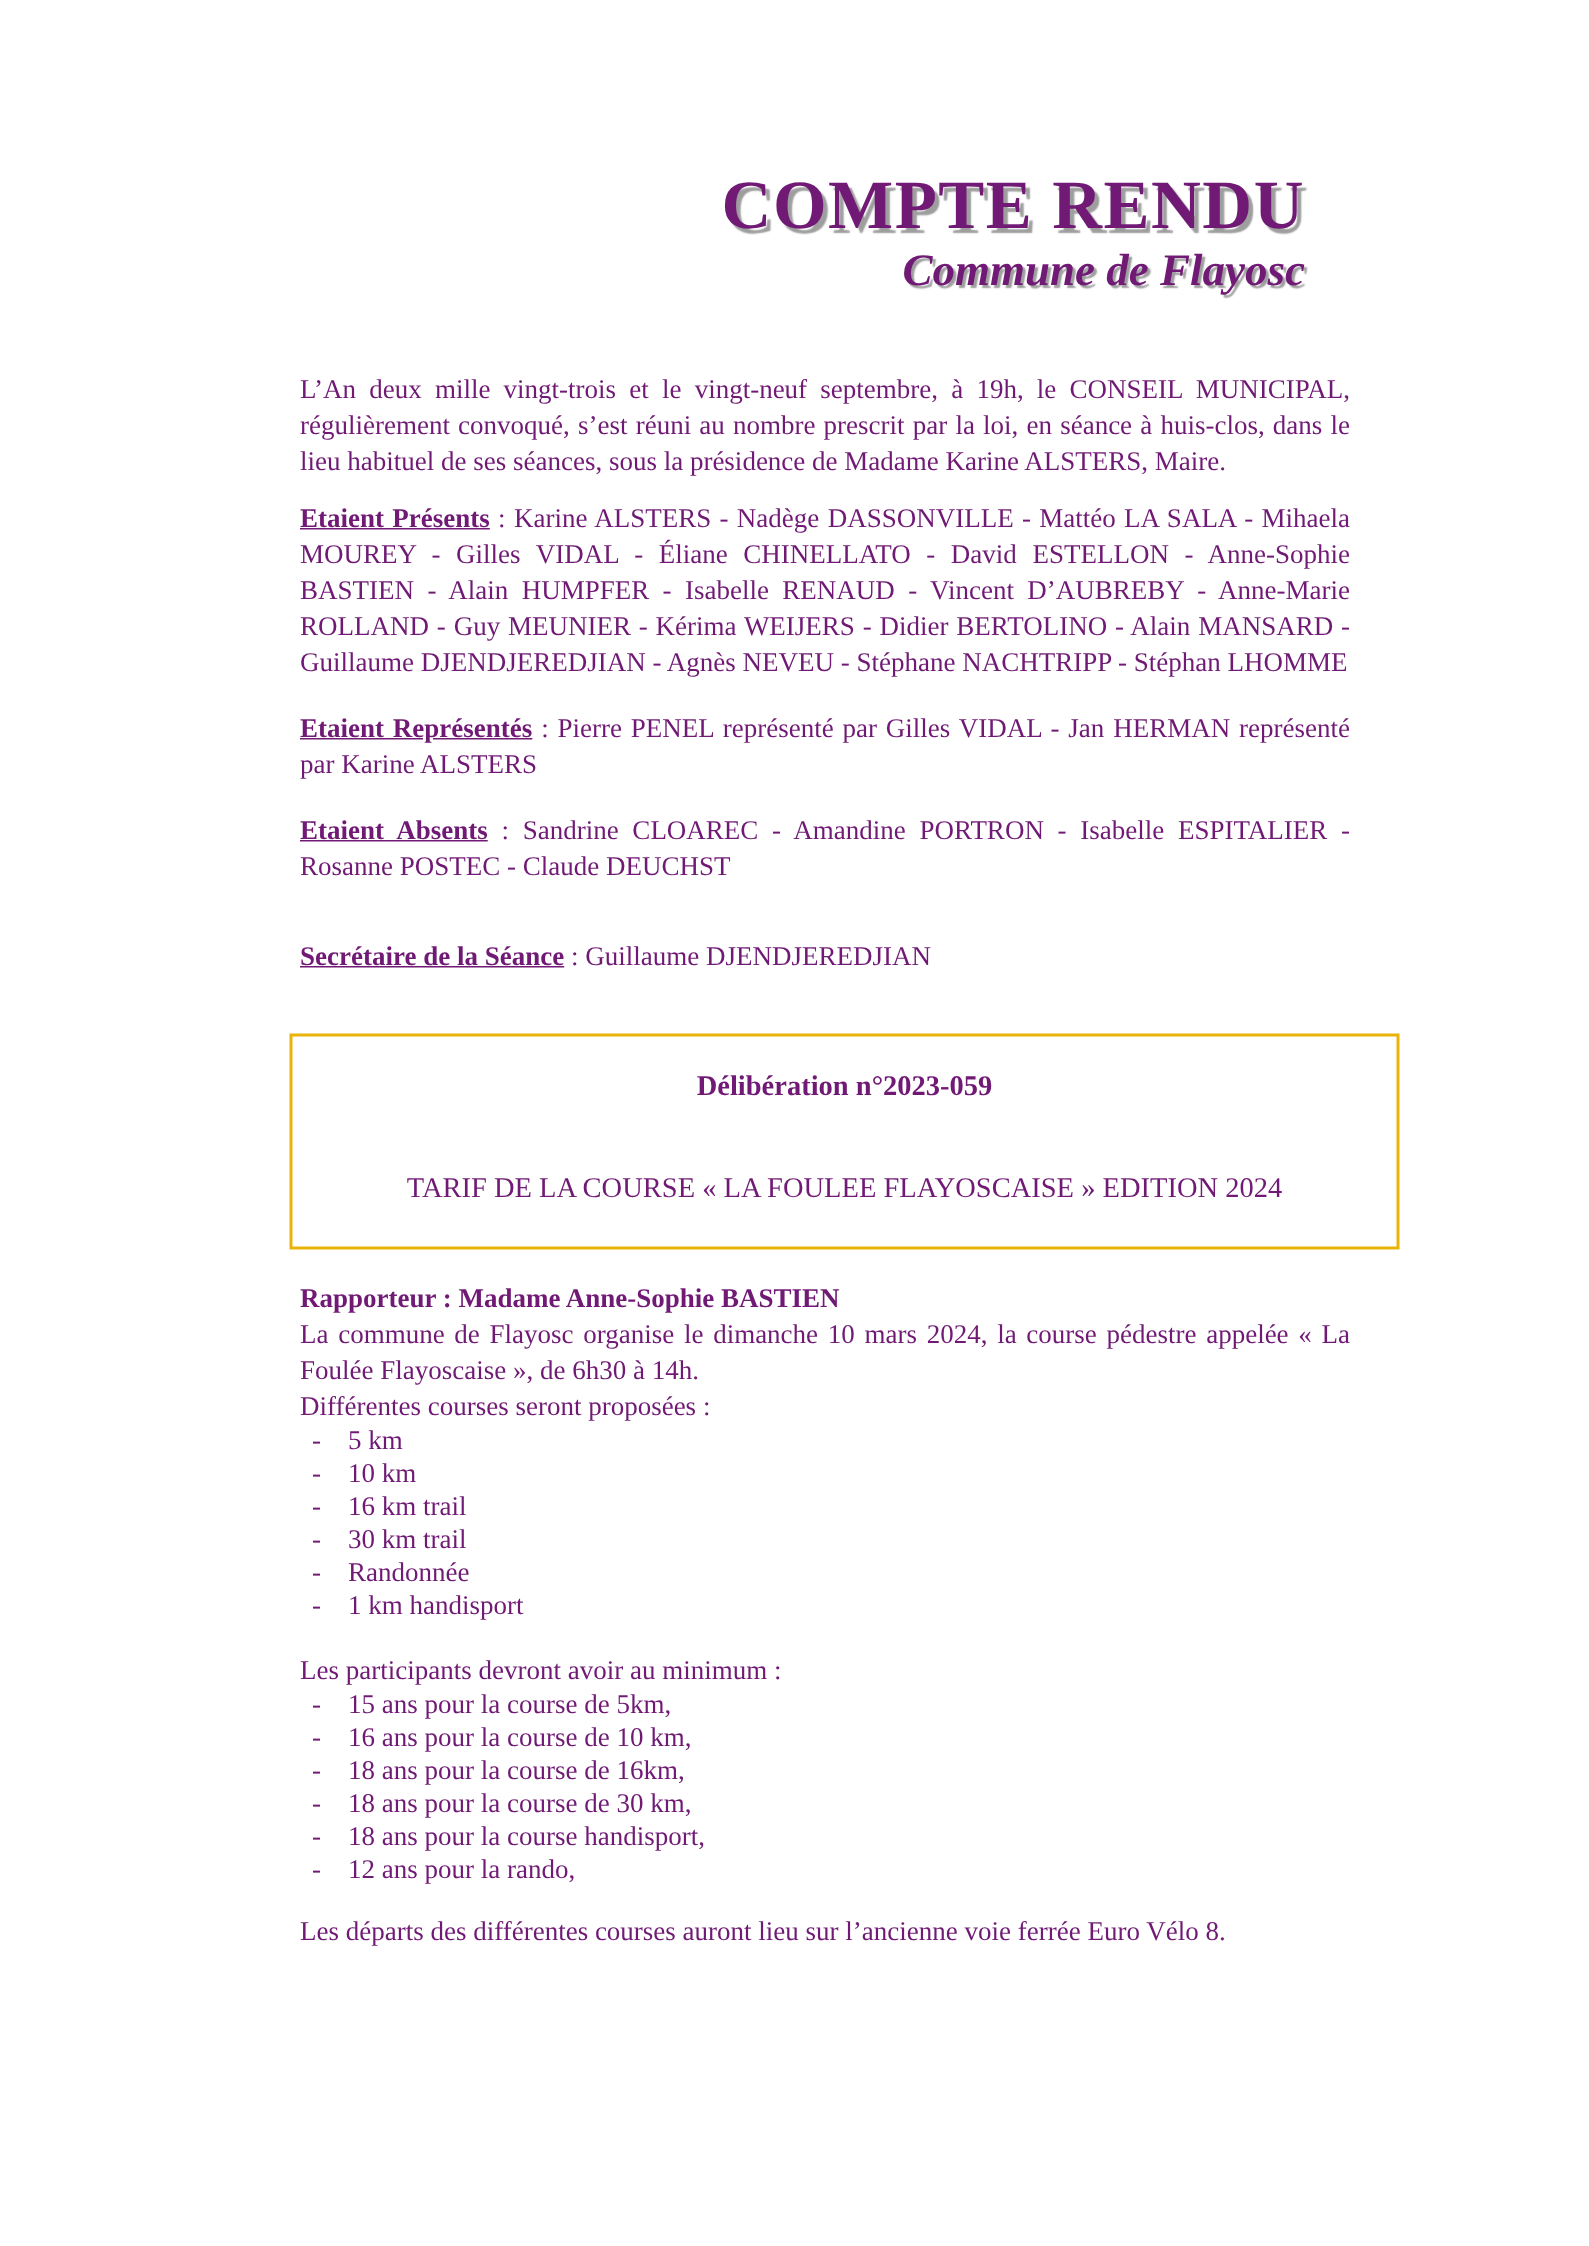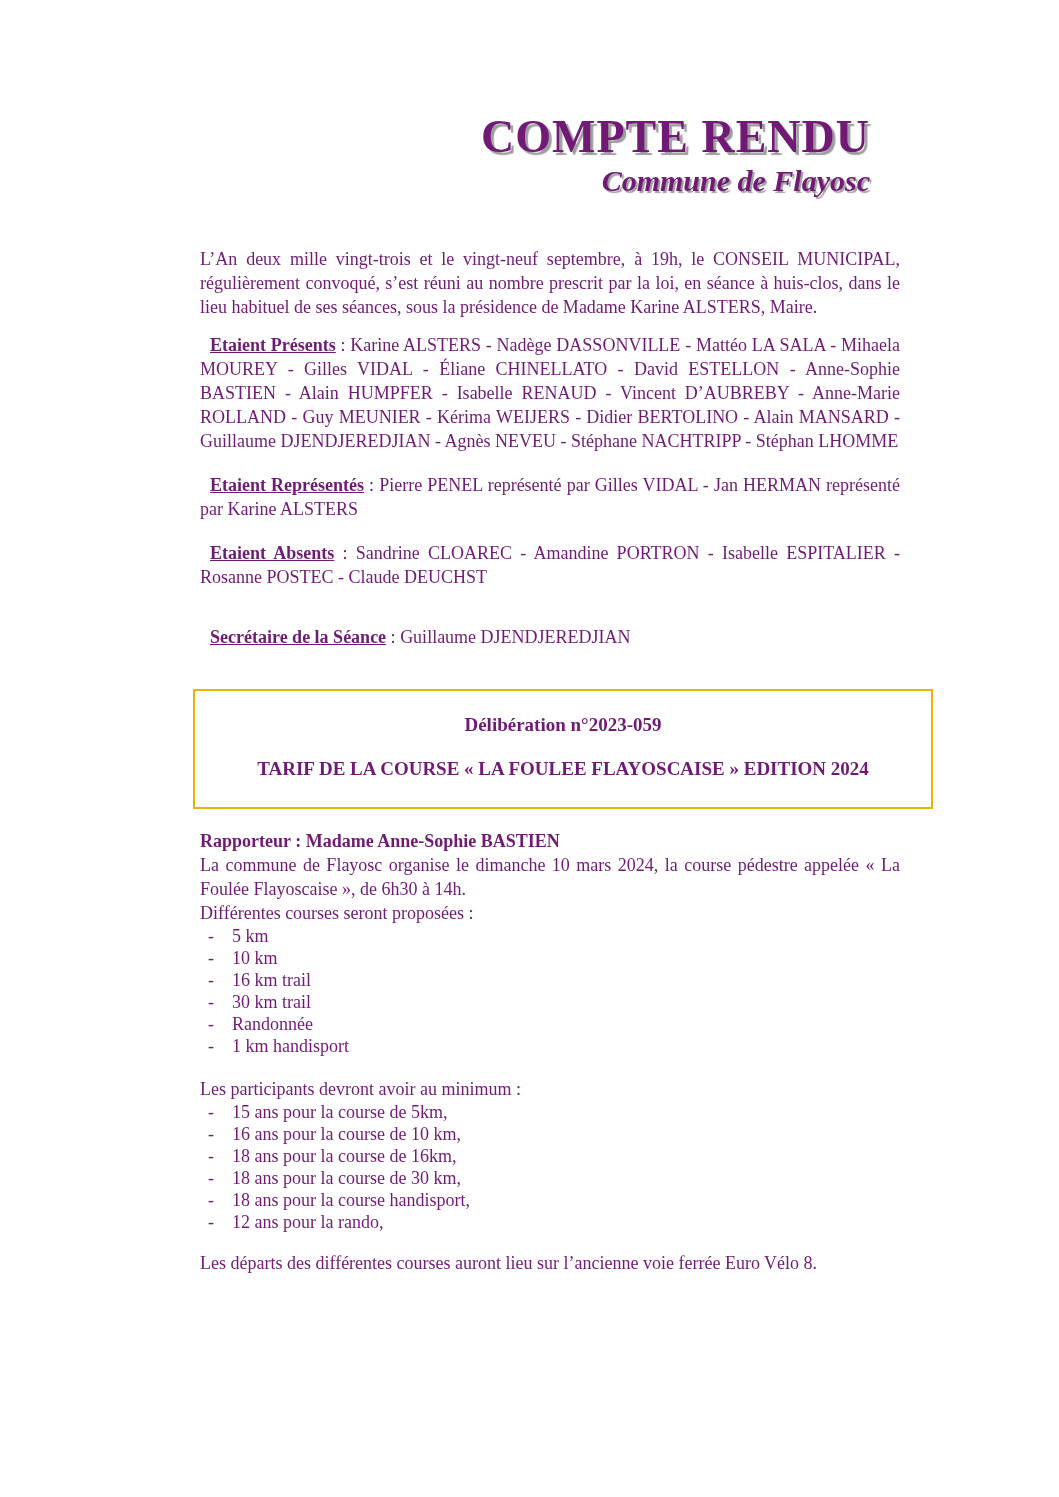--- a/index.html
+++ b/index.html
@@ -45,44 +45,43 @@
     text-shadow: 2px 2px 1px #9e9e9e;
   }
   
   p { margin: 0; }
   .justify { text-align: justify; }
   .intro { margin-top: 47px; }
   .sect { margin-top: 14px; }
   .sect-label {
     font-weight: bold;
     text-decoration: underline;
-    margin-left: 10px;
   }
   .sect-representes { margin-top: 20px; }
   .sect-absents { margin-top: 20px; }
   .sect-secretaire { margin-top: 36px; }
   
   .delib-box {
     margin-top: 40px;
     margin-left: -7px;
     margin-right: -33px;
     border: 2px solid #eab308;
     text-align: center;
     padding: 22px 20px 26px 20px;
   }
   .delib-number {
     font-weight: bold;
     font-size: 19px;
     line-height: 24px;
   }
   .delib-title {
-    font-weight: bold;
+    font-weight: normal;
     font-size: 19px;
     line-height: 24px;
-    margin-top: 20px;
+    margin-top: 44px;
   }
   .rapporteur {
     margin-top: 20px;
     font-weight: bold;
   }
   .para { }
   
   .dash-list { margin-top: 0; }
   .li {
     display: flex;

